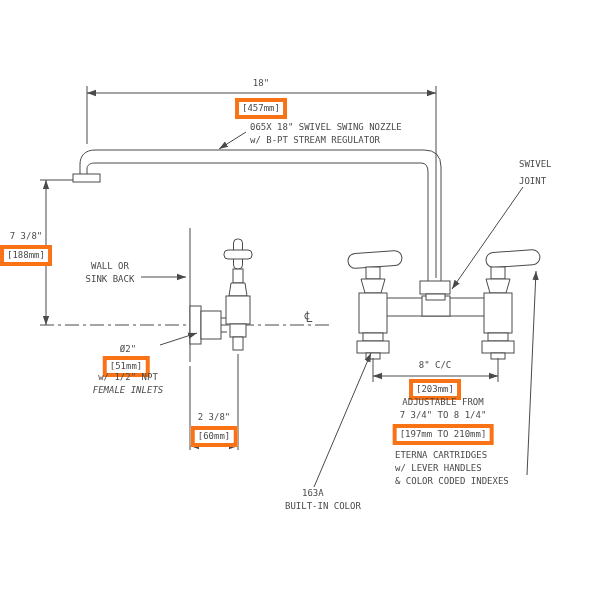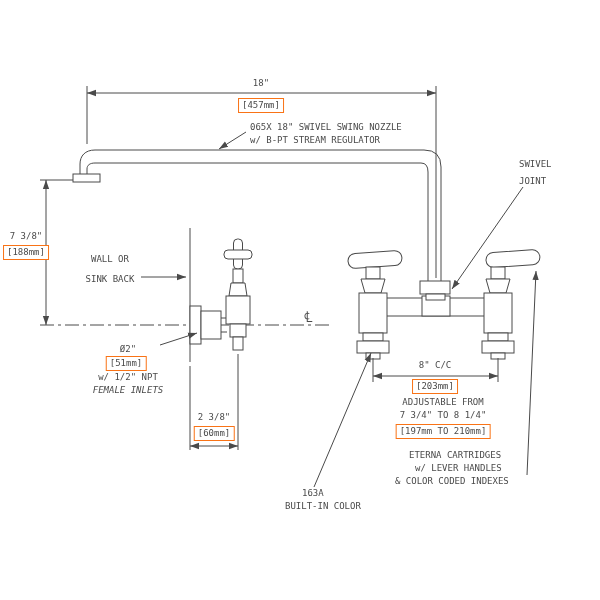--- a/index.html
+++ b/index.html
@@ -2,21 +2,21 @@
 <html><head>
 <meta charset="utf-8">
 <style>
   html,body{margin:0;padding:0;background:#fff;}
   #stage{position:relative;width:600px;height:600px;background:#ffffff;overflow:hidden;
          font-family:"DejaVu Sans Mono", monospace;}
   #drawing{position:absolute;left:0;top:0;}
   .lbl{position:absolute;font:9px/1.2 "DejaVu Sans Mono", monospace;color:#4a4a4a;
        white-space:nowrap;letter-spacing:0px;}
   .ctr{transform:translateX(-50%);}
-  .box{border:1px solid #f97316;background:#fff;padding:1px 3px;}
+  .box{border:4px solid #f97316;background:#fff;padding:1px 3px;}
   .cl-sym{font-size:15px;}
 </style>
 </head>
 <body>
 
 <div id="stage">
 
   <svg id="drawing" width="600" height="600" viewBox="0 0 600 600" fill="none" stroke="#4a4a4a" stroke-width="1">
     <defs>
       <marker id="arr" viewBox="0 0 10 10" refX="10" refY="5" markerWidth="9" markerHeight="9" orient="auto-start-reverse">
@@ -123,40 +123,40 @@
 
   <div class="lbl" style="left:250px;top:122px;">065X 18" SWIVEL SWING NOZZLE</div>
   <div class="lbl" style="left:250px;top:135px;">w/ B-PT STREAM REGULATOR</div>
 
   <div class="lbl" style="left:519px;top:159px;">SWIVEL</div>
   <div class="lbl" style="left:519px;top:176px;">JOINT</div>
 
   <div class="lbl ctr" style="left:26px;top:231px;">7 3/8"</div>
   <div class="lbl ctr box" style="left:26px;top:245px;">[188mm]</div>
 
-  <div class="lbl ctr" style="left:110px;top:254px;">WALL OR</div>
+  <div class="lbl ctr" style="left:110px;top:261px;">WALL OR</div>
   <div class="lbl ctr" style="left:110px;top:274px;">SINK BACK</div>
 
   <div class="lbl ctr" style="left:128px;top:344px;">Ø2"</div>
   <div class="lbl ctr box" style="left:126px;top:356px;text-align:right;">[51mm]</div>
   <div class="lbl ctr" style="left:128px;top:372px;">w/ 1/2" NPT</div>
   <div class="lbl ctr" style="left:128px;top:385px;font-style:italic;">FEMALE INLETS</div>
 
   <div class="lbl ctr" style="left:214px;top:412px;">2 3/8"</div>
   <div class="lbl ctr box" style="left:214px;top:426px;">[60mm]</div>
 
   <div class="lbl cl-sym" style="left:304px;top:308px;">℄</div>
 
   <div class="lbl ctr" style="left:435px;top:360px;">8" C/C</div>
   <div class="lbl ctr box" style="left:435px;top:379px;">[203mm]</div>
 
   <div class="lbl ctr" style="left:443px;top:397px;">ADJUSTABLE FROM</div>
   <div class="lbl ctr" style="left:443px;top:410px;">7 3/4" TO 8 1/4"</div>
   <div class="lbl ctr box" style="left:443px;top:424px;">[197mm TO 210mm]</div>
 
-  <div class="lbl" style="left:395px;top:450px;margin-left:14px;">ETERNA CARTRIDGES</div>
-  <div class="lbl" style="left:395px;top:463px;margin-left:20px;">w/ LEVER HANDLES</div>
+  <div class="lbl" style="left:395px;top:450px;">ETERNA CARTRIDGES</div>
+  <div class="lbl" style="left:395px;top:463px;">w/ LEVER HANDLES</div>
   <div class="lbl" style="left:395px;top:476px;text-align:center;">&amp; COLOR CODED INDEXES</div>
 
   <div class="lbl" style="left:302px;top:488px;">163A</div>
   <div class="lbl" style="left:285px;top:501px;">BUILT-IN COLOR</div>
 
 </div>
 
 </body></html>

